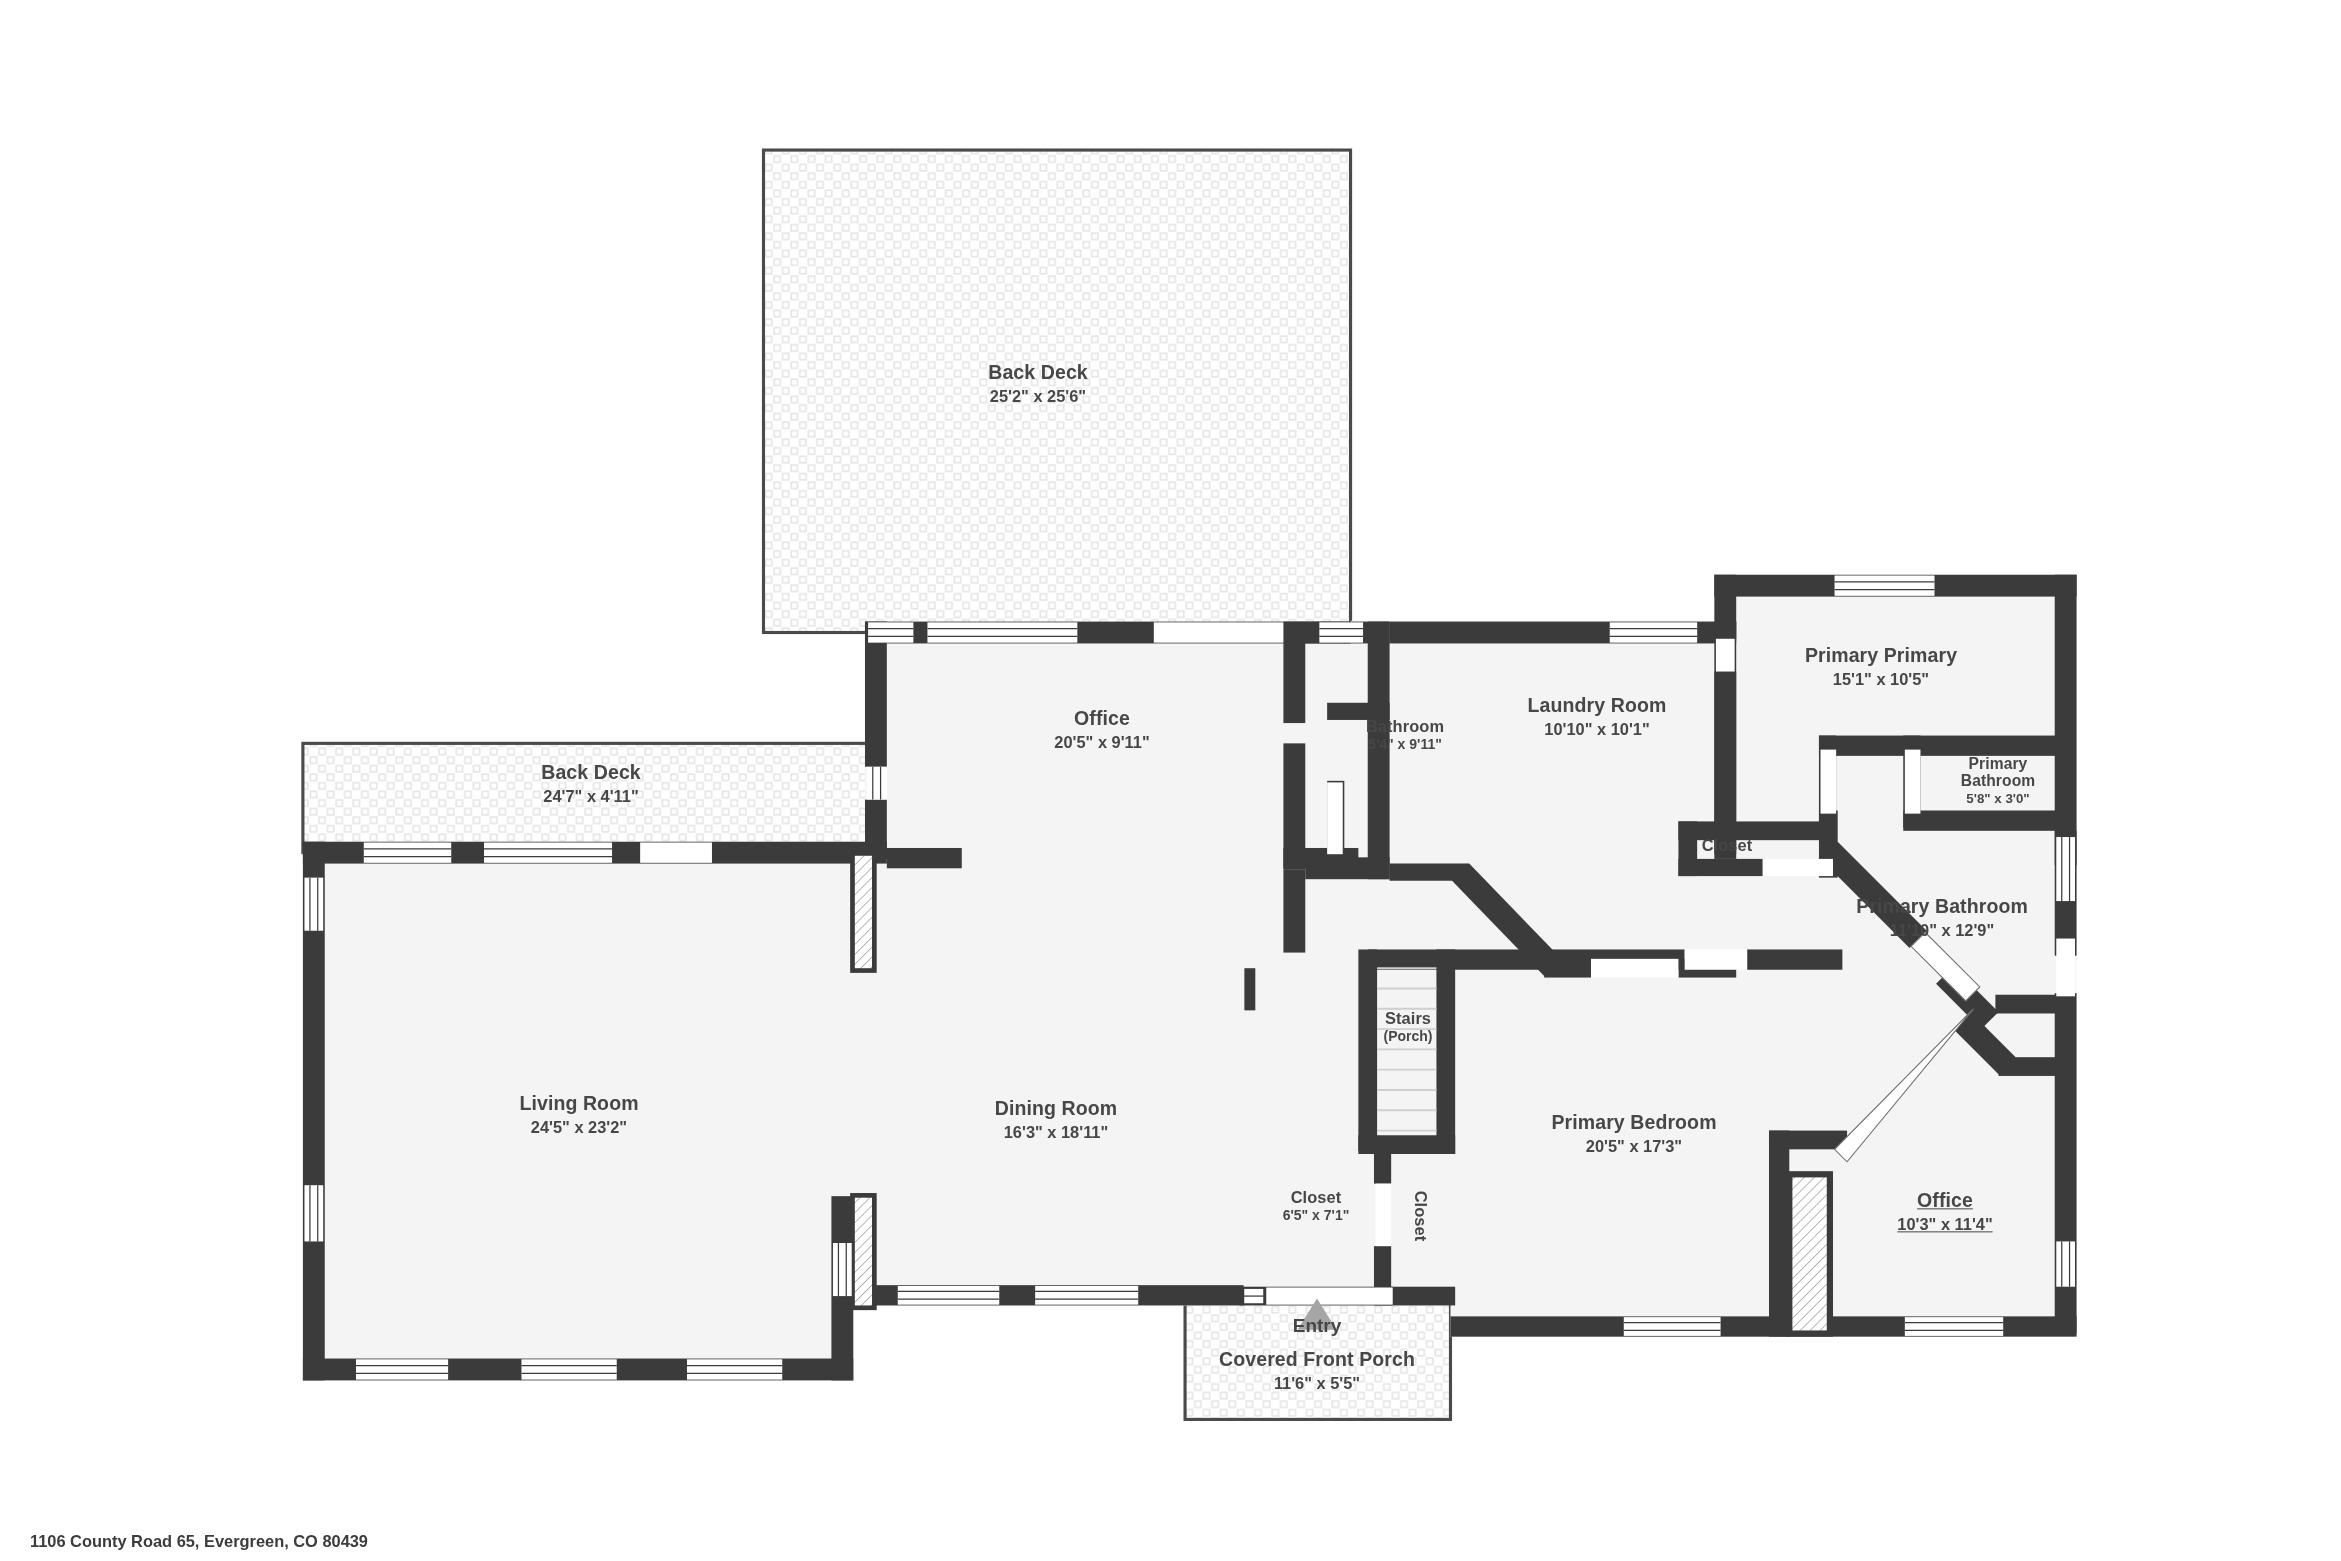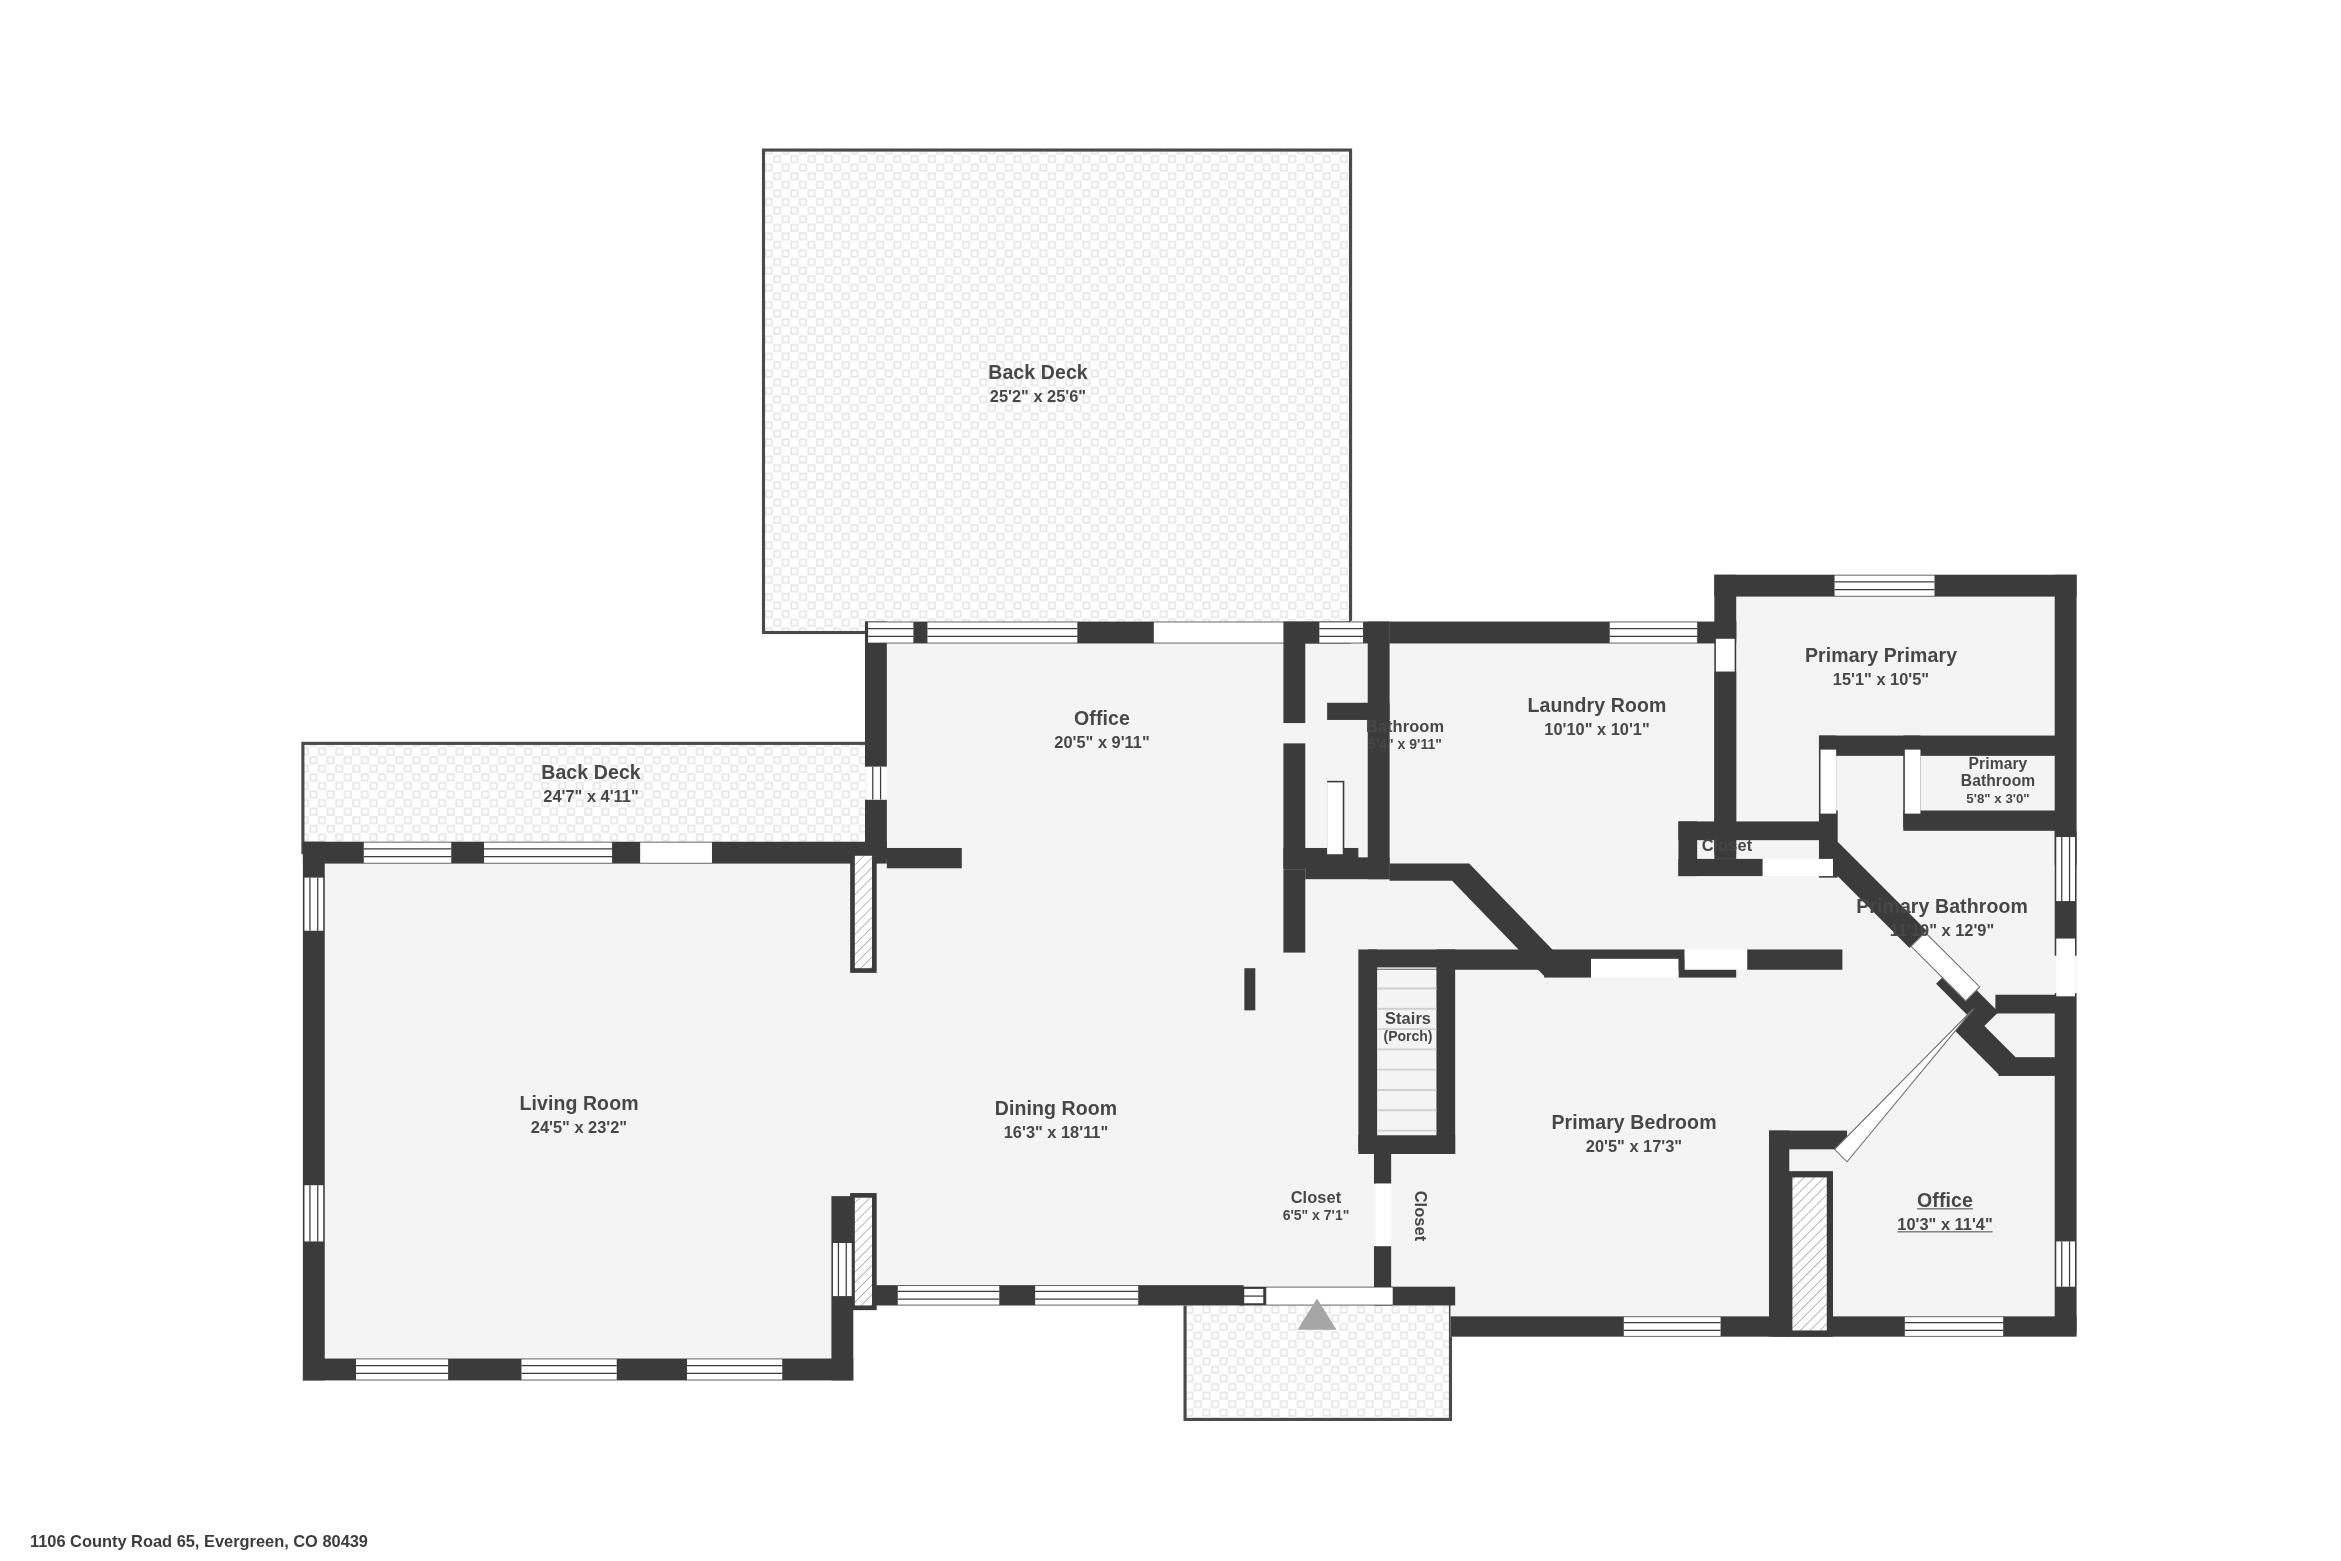--- a/index.html
+++ b/index.html
@@ -416,17 +416,22 @@
       </div>
       <div class="room-label small" style="left: 1316px; top: 1206px;">
         <div class="rl-name">Closet</div>
         <div class="rl-dim">6'5" x 7'1"</div>
       </div>
       <div class="room-label small rot" style="left: 1421px; top: 1216px;">
         <div class="rl-name">Closet</div>
       </div>
     </div>
 
+  <div class="room-label entry" id="porch-label" style="left: 1317px; top: 1354px;">
+    <div class="rl-entry">Entry</div>
+    <div class="rl-name">Covered Front Porch</div>
+    <div class="rl-dim">11'6" x 5'5"</div>
+  </div>
 
   <div class="footer-addr">1106 County Road 65, Evergreen, CO 80439</div>
 
 </div>
 
 
 </body></html>

